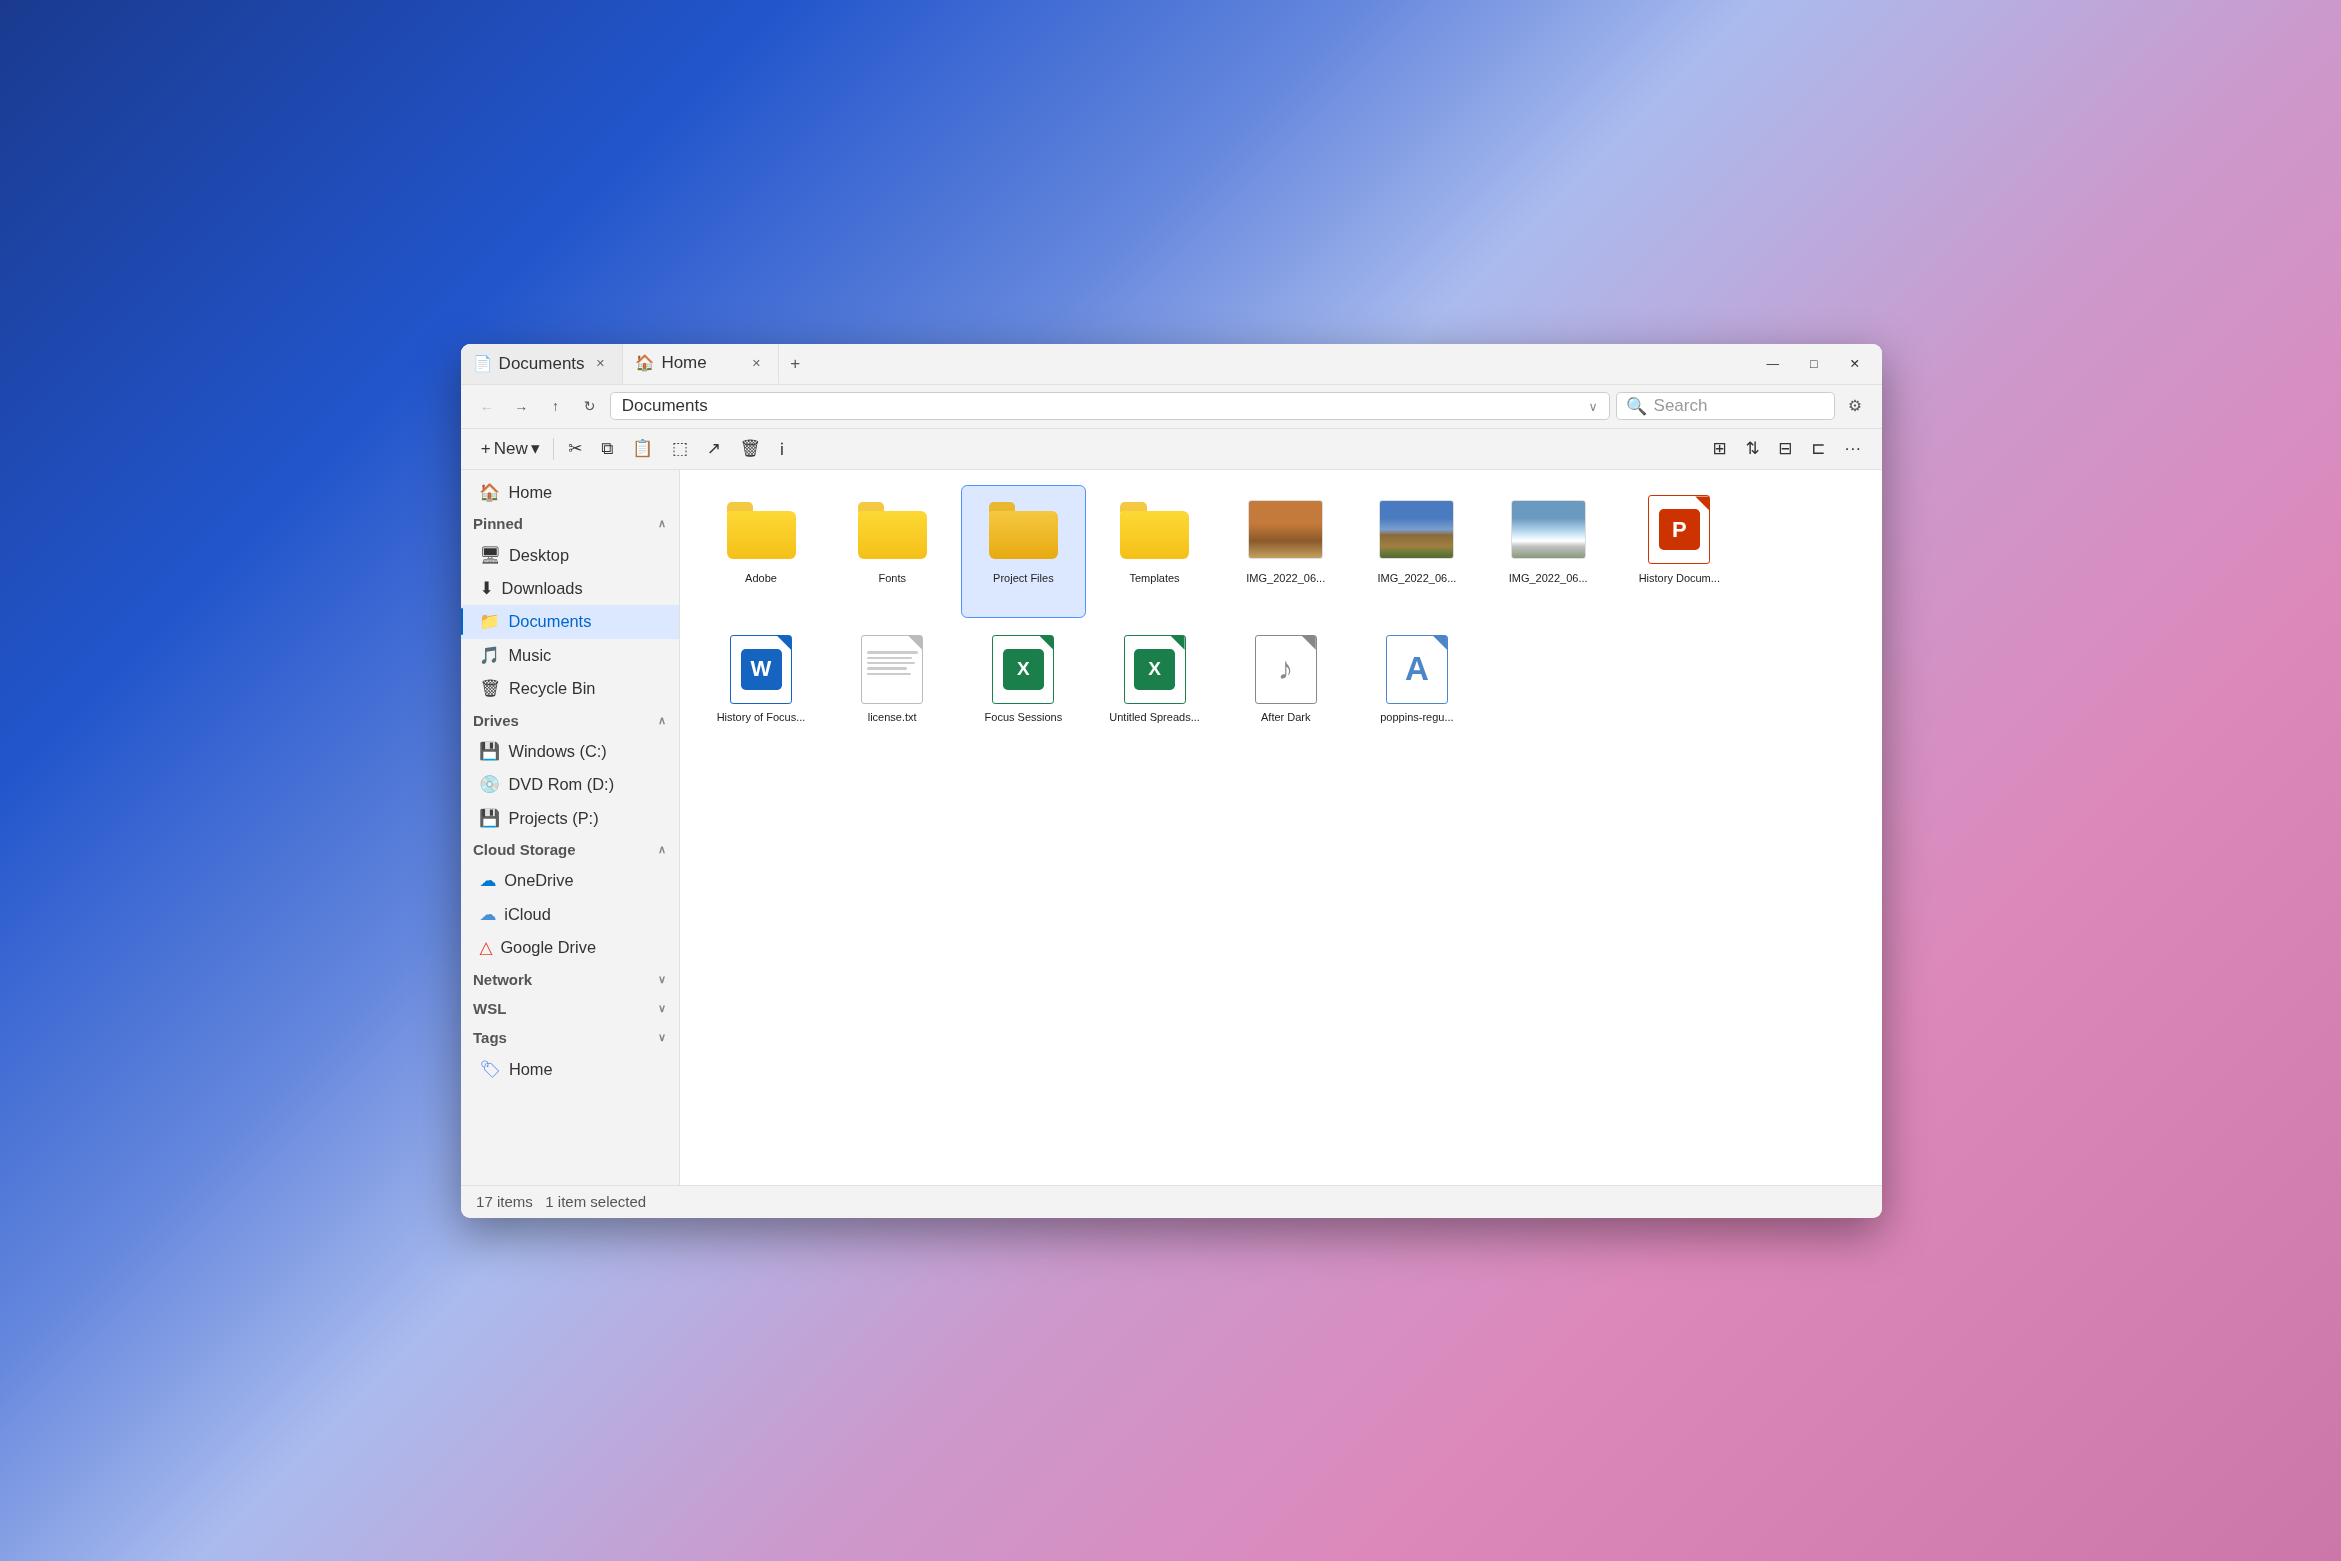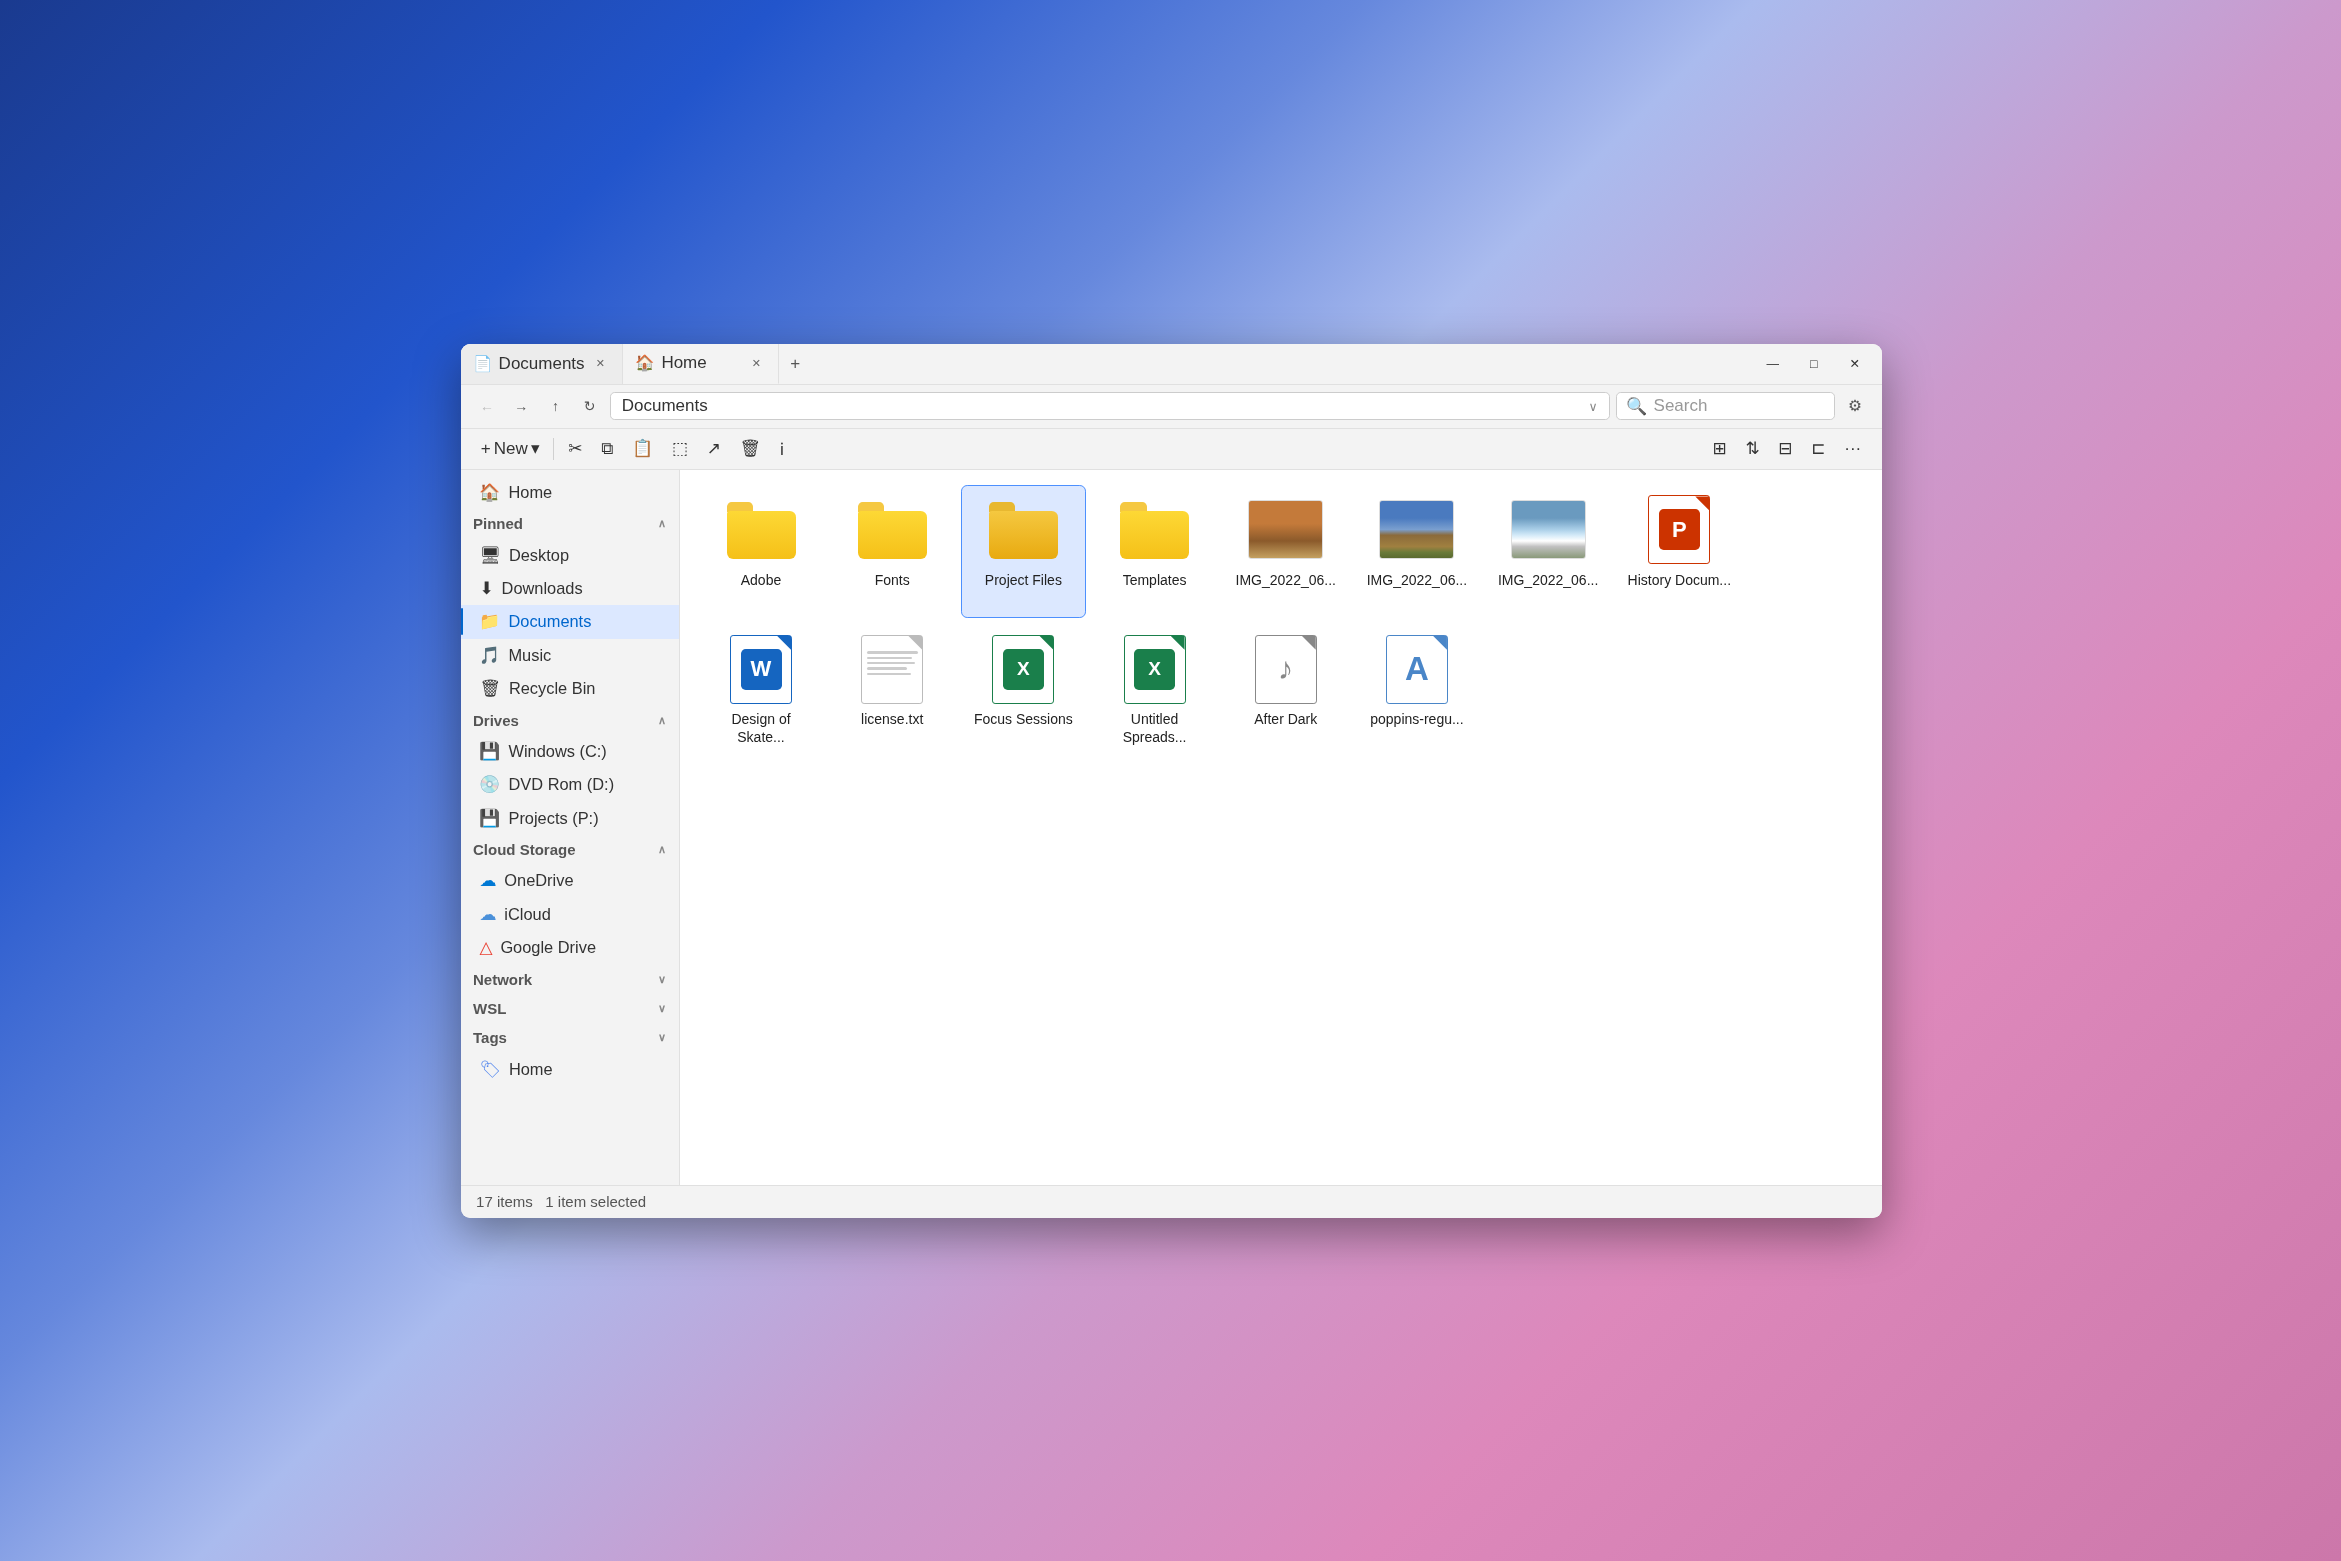--- a/index.html
+++ b/index.html
@@ -292,21 +292,21 @@
     .file-thumb {
       width: 75px;
       height: 69px;
       display: flex;
       align-items: center;
       justify-content: center;
       margin-bottom: 6.2px;
       flex-shrink: 0;
     }
     .file-name {
-      font-size: 14px;
+      font-size: 11px;
       color: #222;
       text-align: center;
       word-break: break-word;
       line-height: 1.3;
       max-width: 109px;
     }
 
     
     .img-thumb {
       width: 75px;
@@ -772,21 +772,21 @@
           </div>
           <span class="file-name">History Docum...</span>
         </div>
 
         <div class="file-item">
           <div class="file-thumb">
             <div class="word-icon">
               <div class="word-badge">W</div>
             </div>
           </div>
-          <span class="file-name">Design of Skate...</span>
+          <span class="file-name">History of Focus...</span>
         </div>
 
         <div class="file-item">
           <div class="file-thumb">
             <div class="doc-icon">
               <div class="doc-line"></div>
               <div class="doc-line"></div>
               <div class="doc-line"></div>
               <div class="doc-line"></div>
               <div class="doc-line"></div>

